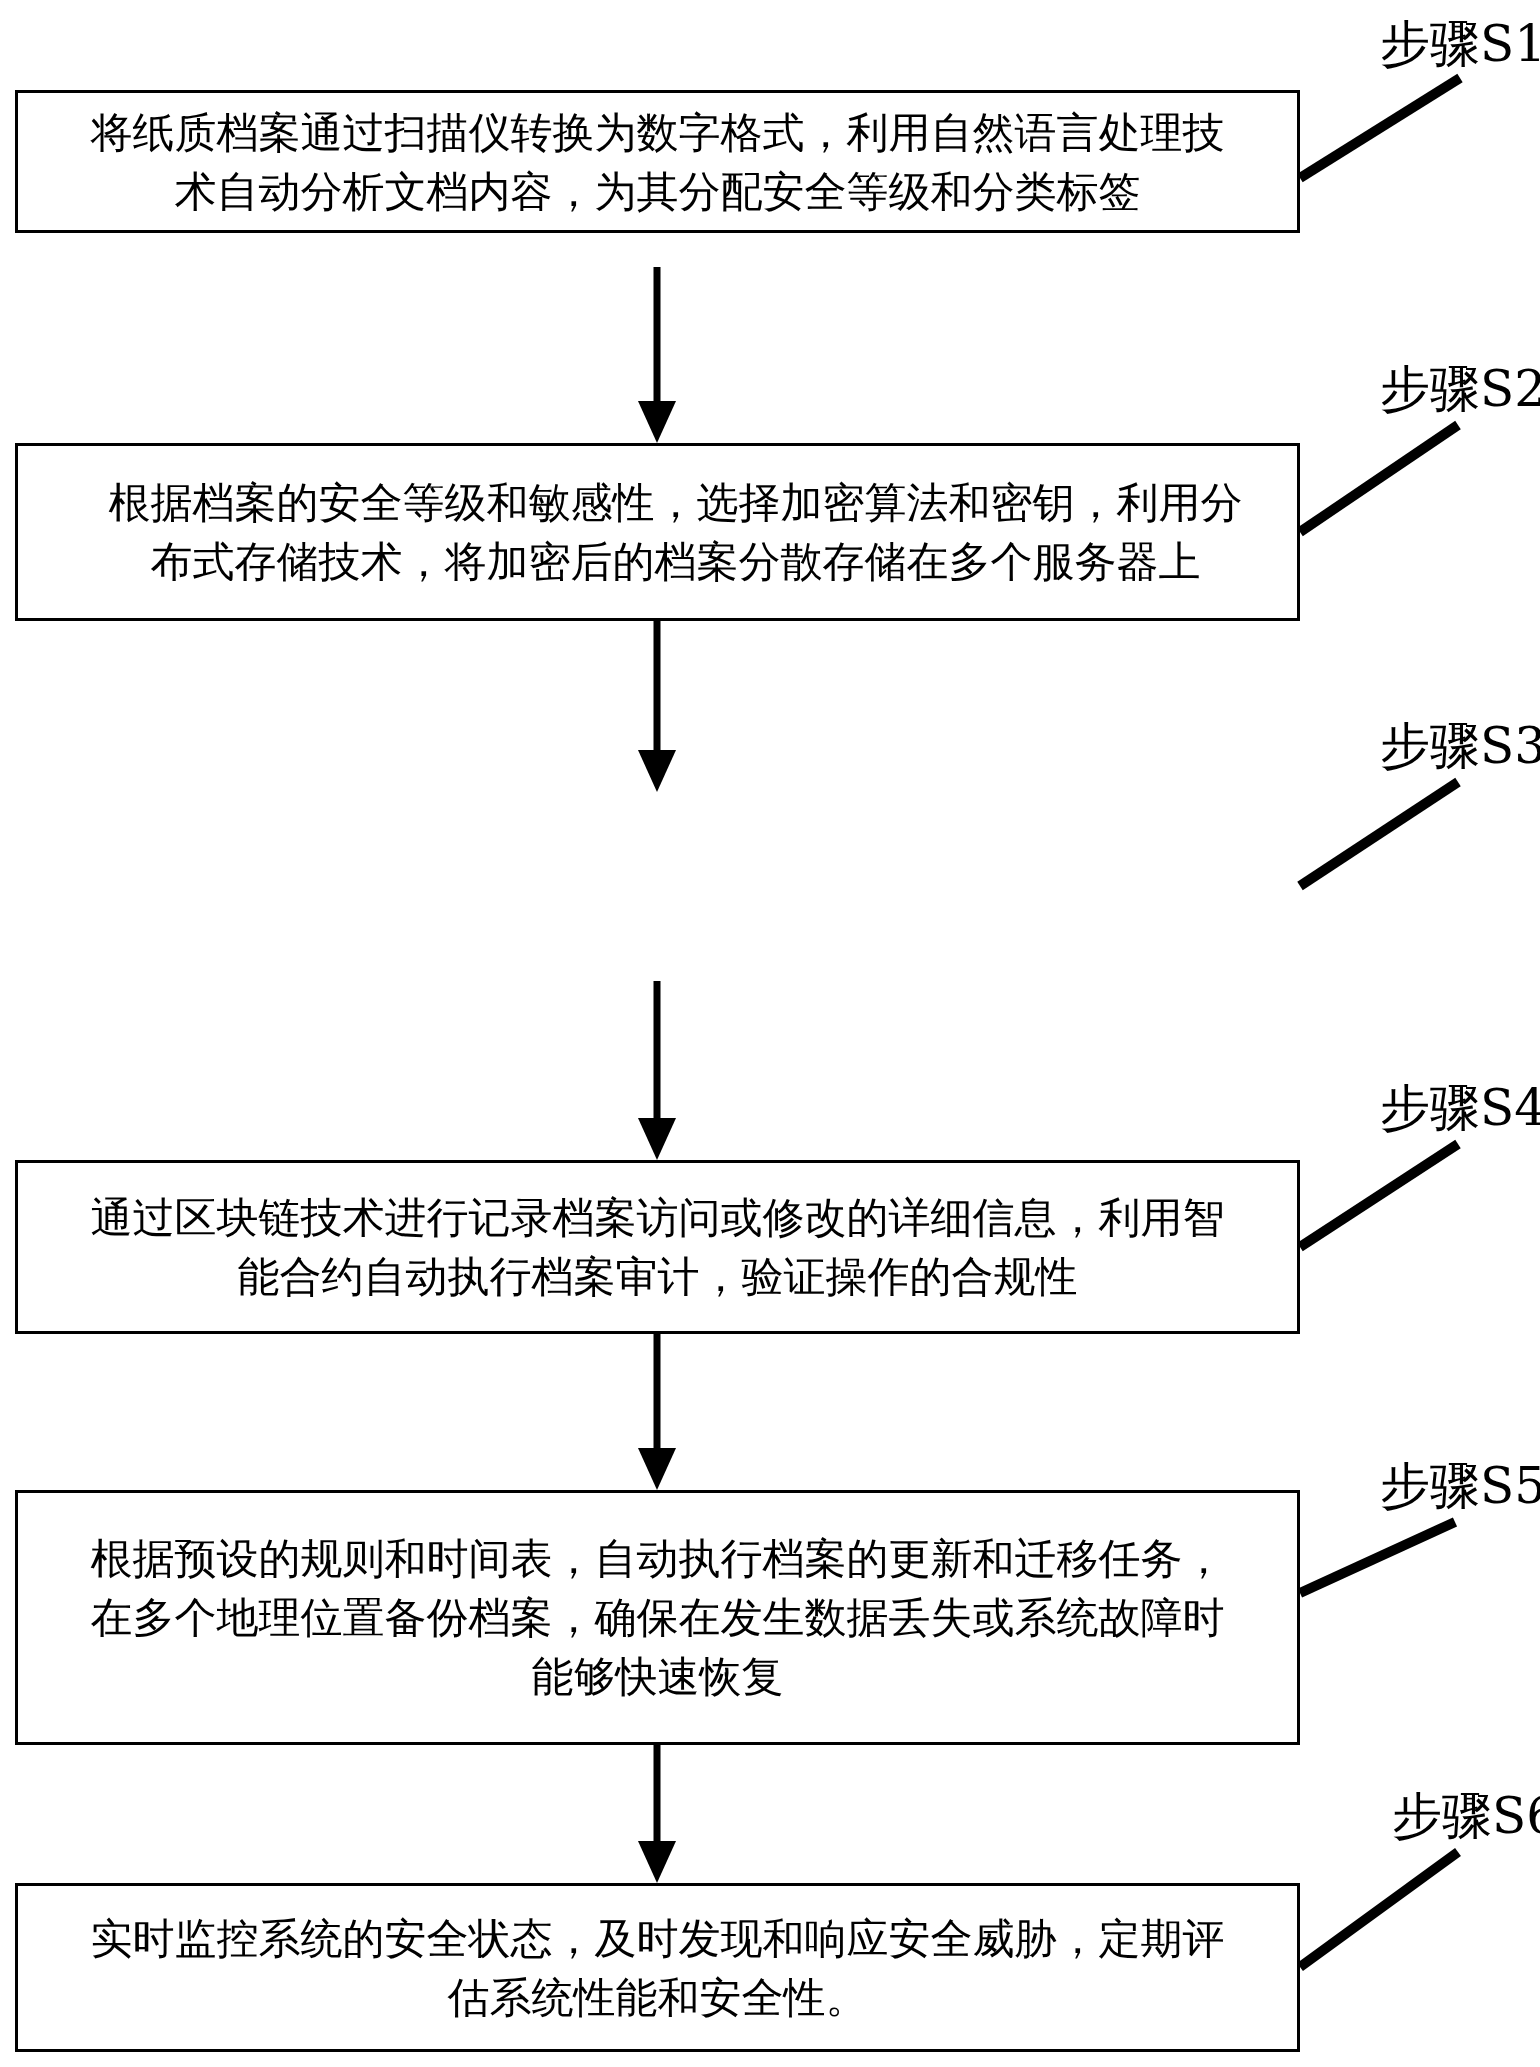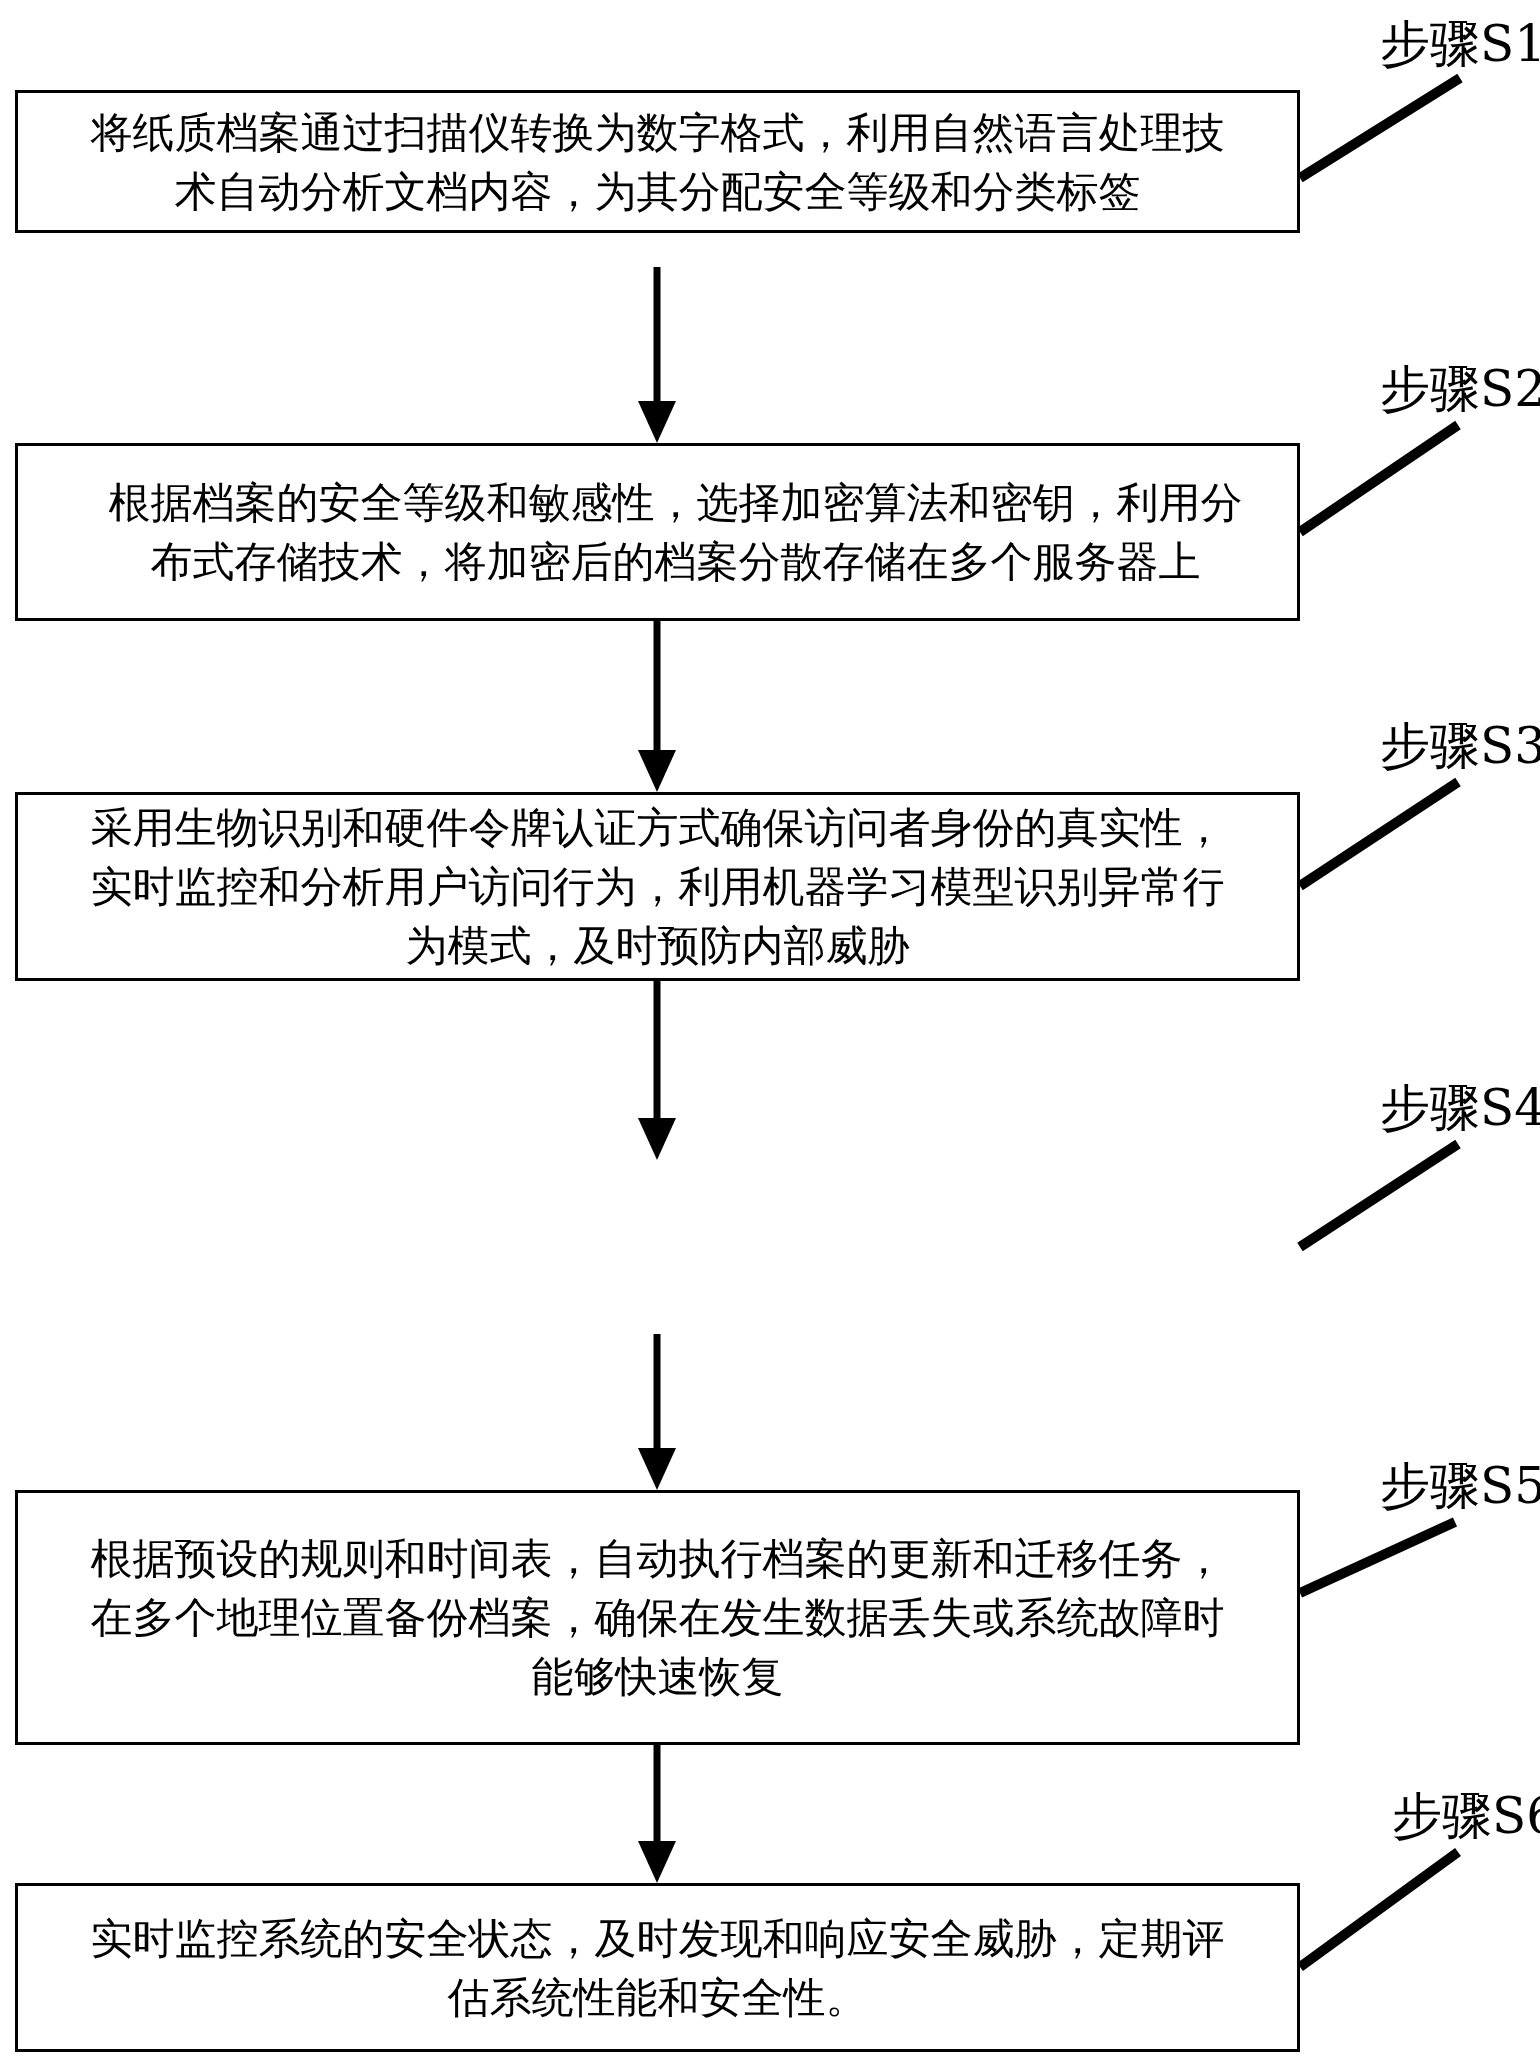--- a/index.html
+++ b/index.html
@@ -102,24 +102,23 @@
   <div class="step-label label-6">步骤S6</div>
 
   <div class="step-box box-1">
     <div class="step-text">将纸质档案通过扫描仪转换为数字格式，利用自然语言处理技
 术自动分析文档内容，为其分配安全等级和分类标签</div>
   </div>
   <div class="step-box box-2">
     <div class="step-text">根据档案的安全等级和敏感性，选择加密算法和密钥，利用分
 布式存储技术，将加密后的档案分散存储在多个服务器上</div>
   </div>
-  <div class="step-box box-3">
-    <div class="step-text">采用生物识别和硬件令牌认证方式确保访问者身份的真实性，
-实时监控和分析用户访问行为，利用机器学习模型识别异常行
-为模式，及时预防内部威胁</div>
+  <div class="step-box box-4">
+    <div class="step-text">通过区块链技术进行记录档案访问或修改的详细信息，利用智
+能合约自动执行档案审计，验证操作的合规性</div>
   </div>
   <div class="step-box box-5">
     <div class="step-text">根据预设的规则和时间表，自动执行档案的更新和迁移任务，
 在多个地理位置备份档案，确保在发生数据丢失或系统故障时
 能够快速恢复</div>
   </div>
   <div class="step-box box-6">
     <div class="step-text">实时监控系统的安全状态，及时发现和响应安全威胁，定期评
 估系统性能和安全性。</div>
   </div>

